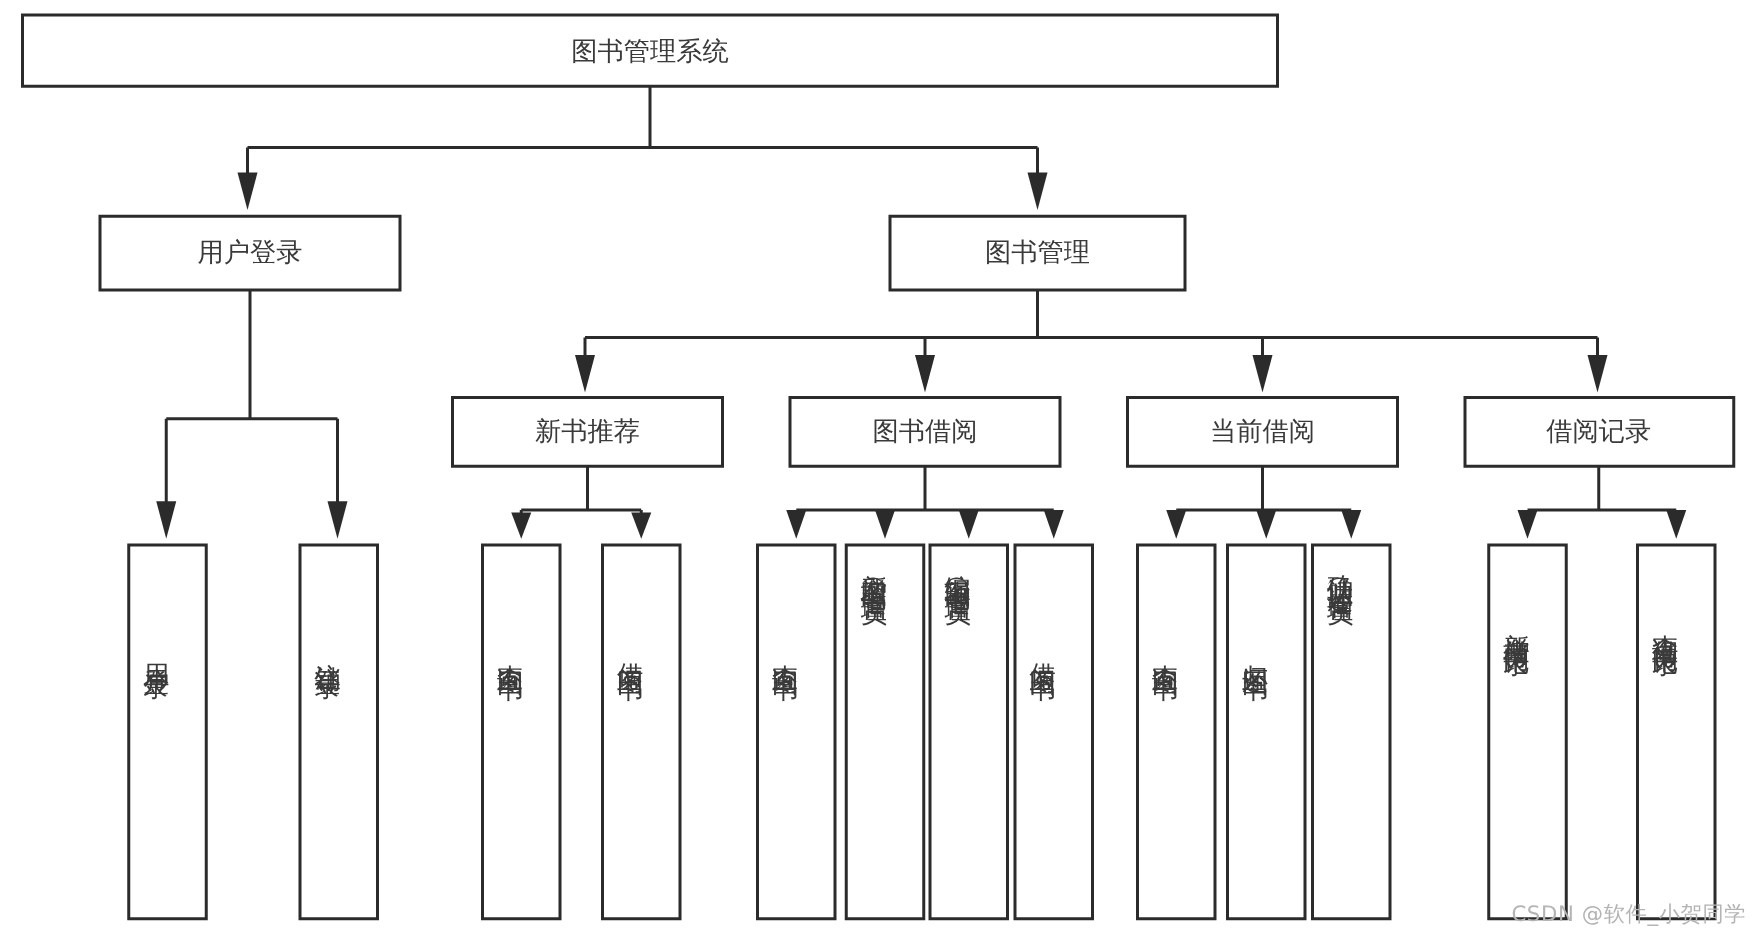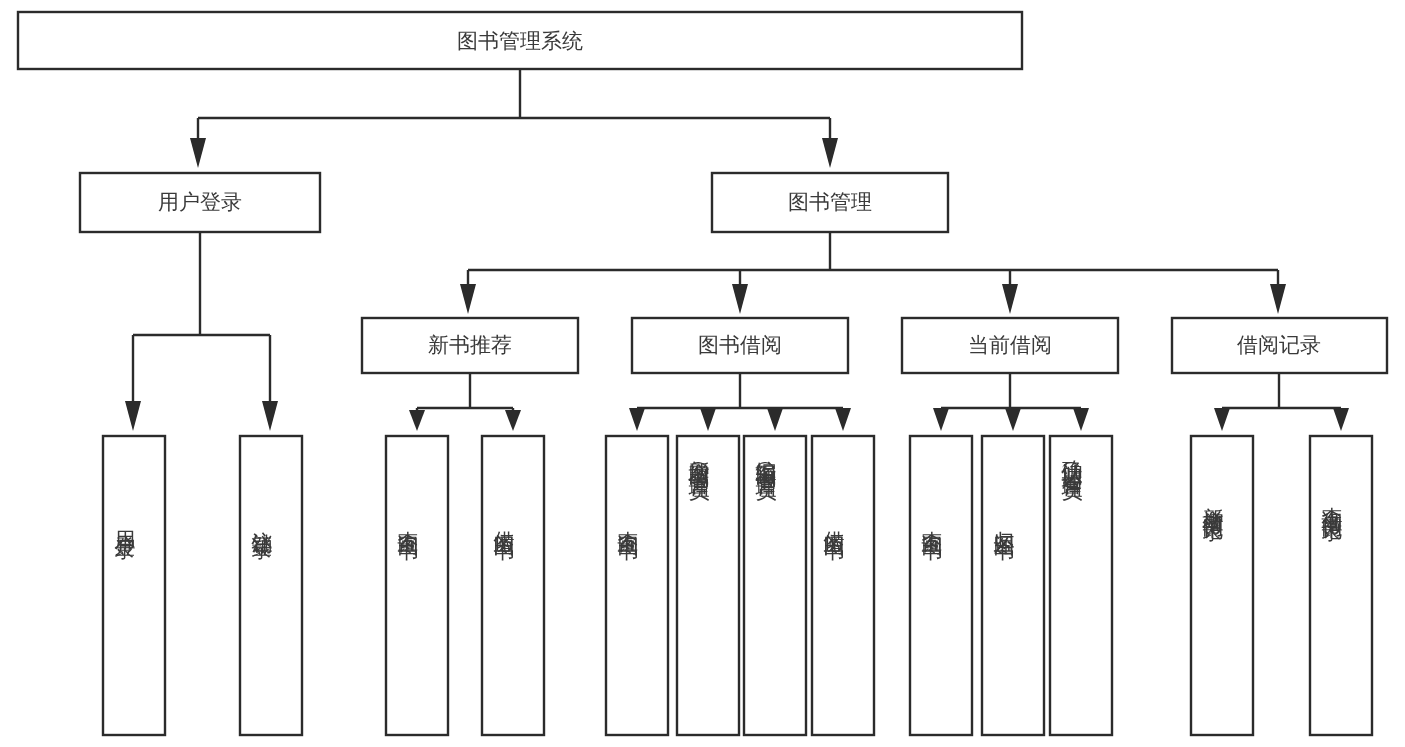--- a/index.html
+++ b/index.html
@@ -204,14 +204,15 @@
   <div class="leaf-label" style="left:617px;  top:514px;">查询图书</div>
   <div class="leaf-label" style="left:688px;  top:443px;">新增图书（管理员）</div>
   <div class="leaf-label" style="left:755px;  top:443px;">编辑图书（管理员）</div>
   <div class="leaf-label" style="left:823px;  top:514px;">借阅图书</div>
   <div class="leaf-label" style="left:921px;  top:514px;">查询图书</div>
   <div class="leaf-label" style="left:993px;  top:514px;">归还图书</div>
   <div class="leaf-label" style="left:1061px; top:443px;">确认归还（管理员）</div>
   <div class="leaf-label" style="left:1202px; top:490px;">新增借阅记录</div>
   <div class="leaf-label" style="left:1321px; top:490px;">查询借阅记录</div>
 
+  <div class="watermark">CSDN @软件_小贺同学</div>
 
 </div>
 
 </body></html>

